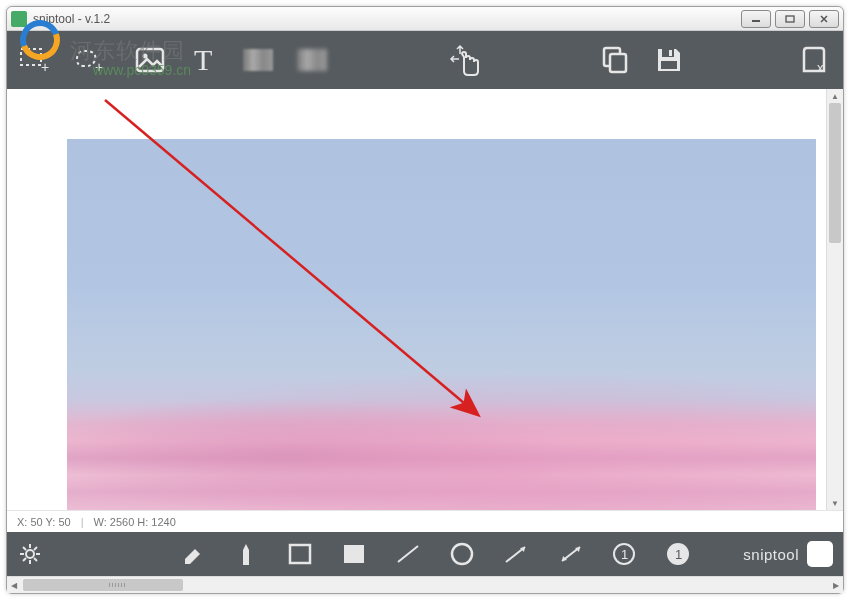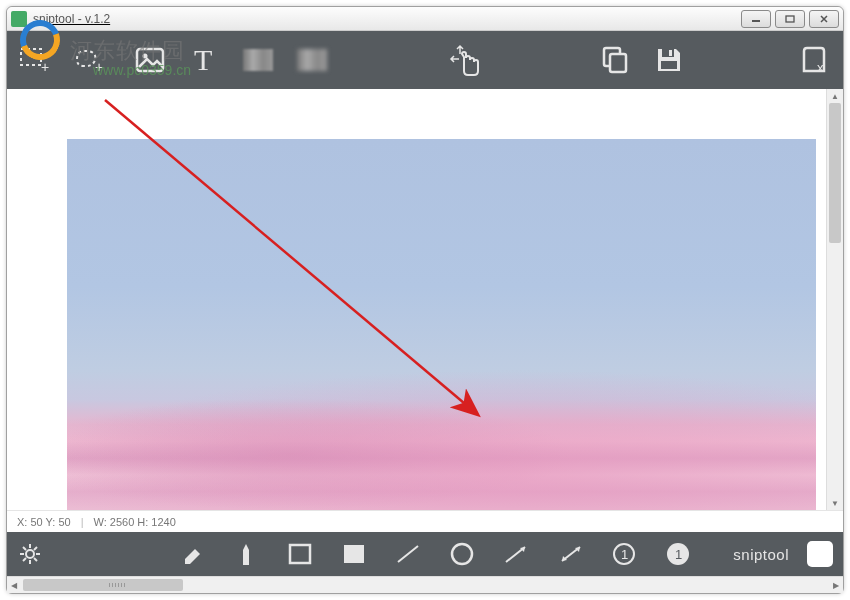--- a/index.html
+++ b/index.html
@@ -1,18 +1,18 @@
 <!DOCTYPE html>
 <html><head>
 <meta charset="utf-8">
 <style>
 * { margin: 0; padding: 0; box-sizing: border-box; }
 body { width: 850px; height: 600px; font-family: "Segoe UI", Tahoma, sans-serif; font-size: 12px; background: #fff; position: relative; overflow: hidden; }
 .window { position: absolute; left: 6px; top: 6px; right: 6px; bottom: 6px; border: 1px solid #a0a0a0; border-radius: 6px; background: #fff; display: flex; flex-direction: column; box-shadow: 0 0 4px rgba(0,0,0,0.2); }
-.titlebar { height: 24px; display: flex; align-items: center; padding: 0 4px; background: linear-gradient(#fdfdfd,#e8e8e8); border-radius: 6px 6px 0 0; border-bottom: 1px solid #ccc; text-decoration: underline; }
+.titlebar { height: 24px; display: flex; align-items: center; padding: 0 4px; background: linear-gradient(#fdfdfd,#e8e8e8); border-radius: 6px 6px 0 0; border-bottom: 1px solid #ccc; }
 .titlebar .title { margin-left: 6px; font-size: 12px; color: #555; flex: 1; }
 .win-btn { width: 30px; height: 18px; border: 1px solid #8a8a8a; border-radius: 3px; margin-left: 4px; background: linear-gradient(#f5f5f5,#dcdcdc); display: flex; align-items: center; justify-content: center; font-size: 10px; color: #555; }
 .win-btn svg { display: block; }
 .app-icon { width: 16px; height: 16px; background: #4a6; border-radius: 2px; }
 
 .toolbar-top { height: 58px; background: #565b5f; display: flex; align-items: center; padding: 0 10px; gap: 28px; }
 .tb-btn { width: 34px; height: 34px; display: flex; align-items: center; justify-content: center; color: #e6e6e6; cursor: pointer; }
 .tb-gap { flex: 1; }
 .tb-group { display: flex; gap: 20px; }
 
@@ -26,21 +26,21 @@
 .vscroll { width: 17px; background: #f0f0f0; border-left: 1px solid #ddd; position: relative; }
 .vscroll .thumb { position: absolute; top: 14px; left: 2px; right: 2px; height: 140px; background: #c8c8c8; border-radius: 2px; }
 .vscroll .arr { position:absolute; left:0; right:0; height:14px; display:flex; align-items:center; justify-content:center; font-size:8px; color:#777; }
 .vscroll .arr.top { top:0; } .vscroll .arr.bot { bottom:0; }
 
 .statusbar { height: 22px; background: #fff; border-top: 1px solid #e5e5e5; display: flex; align-items: center; padding: 8px 10px; font-size: 11px; color: #777; gap: 10px; }
 .statusbar .sep { color:#bbb; }
 
 .toolbar-bottom { height: 44px; background: #565b5f; display: flex; align-items: center; padding: 0 10px; gap: 28px; color: #e6e6e6; }
 .bb-btn { width: 26px; height: 26px; display: flex; align-items: center; justify-content: center; cursor: pointer; }
-.brand { margin-left: auto; font-size: 15px; color: #e6e6e6; letter-spacing: 0.5px; display:flex; align-items:center; gap:18px; }
+.brand { margin-left: auto; font-size: 15px; color: #e6e6e6; letter-spacing: 0.5px; display:flex; align-items:center; gap:8px; }
 .swatch { width: 26px; height: 26px; background: #fff; border-radius: 5px; }
 
 .hscroll { height: 17px; background: #f0f0f0; border-top: 1px solid #ddd; position: relative; }
 .hscroll .thumb { position: absolute; left: 16px; top: 2px; bottom: 2px; width: 160px; background: #c8c8c8; border-radius: 2px; }
 .hscroll .grip { position:absolute; left:86px; top:4px; bottom:4px; width:18px; background: repeating-linear-gradient(90deg,#999 0 1px,transparent 1px 3px); }
 .hscroll .arr { position:absolute; top:0; bottom:0; width:14px; display:flex; align-items:center; justify-content:center; font-size:8px; color:#777; }
 .hscroll .arr.l { left:0 } .hscroll .arr.r { right:0 }
 
 .watermark { position: absolute; left: 18px; top: 18px; z-index: 50; pointer-events: none; }
 .wm-logo { width: 44px; height: 44px; position: relative; }

